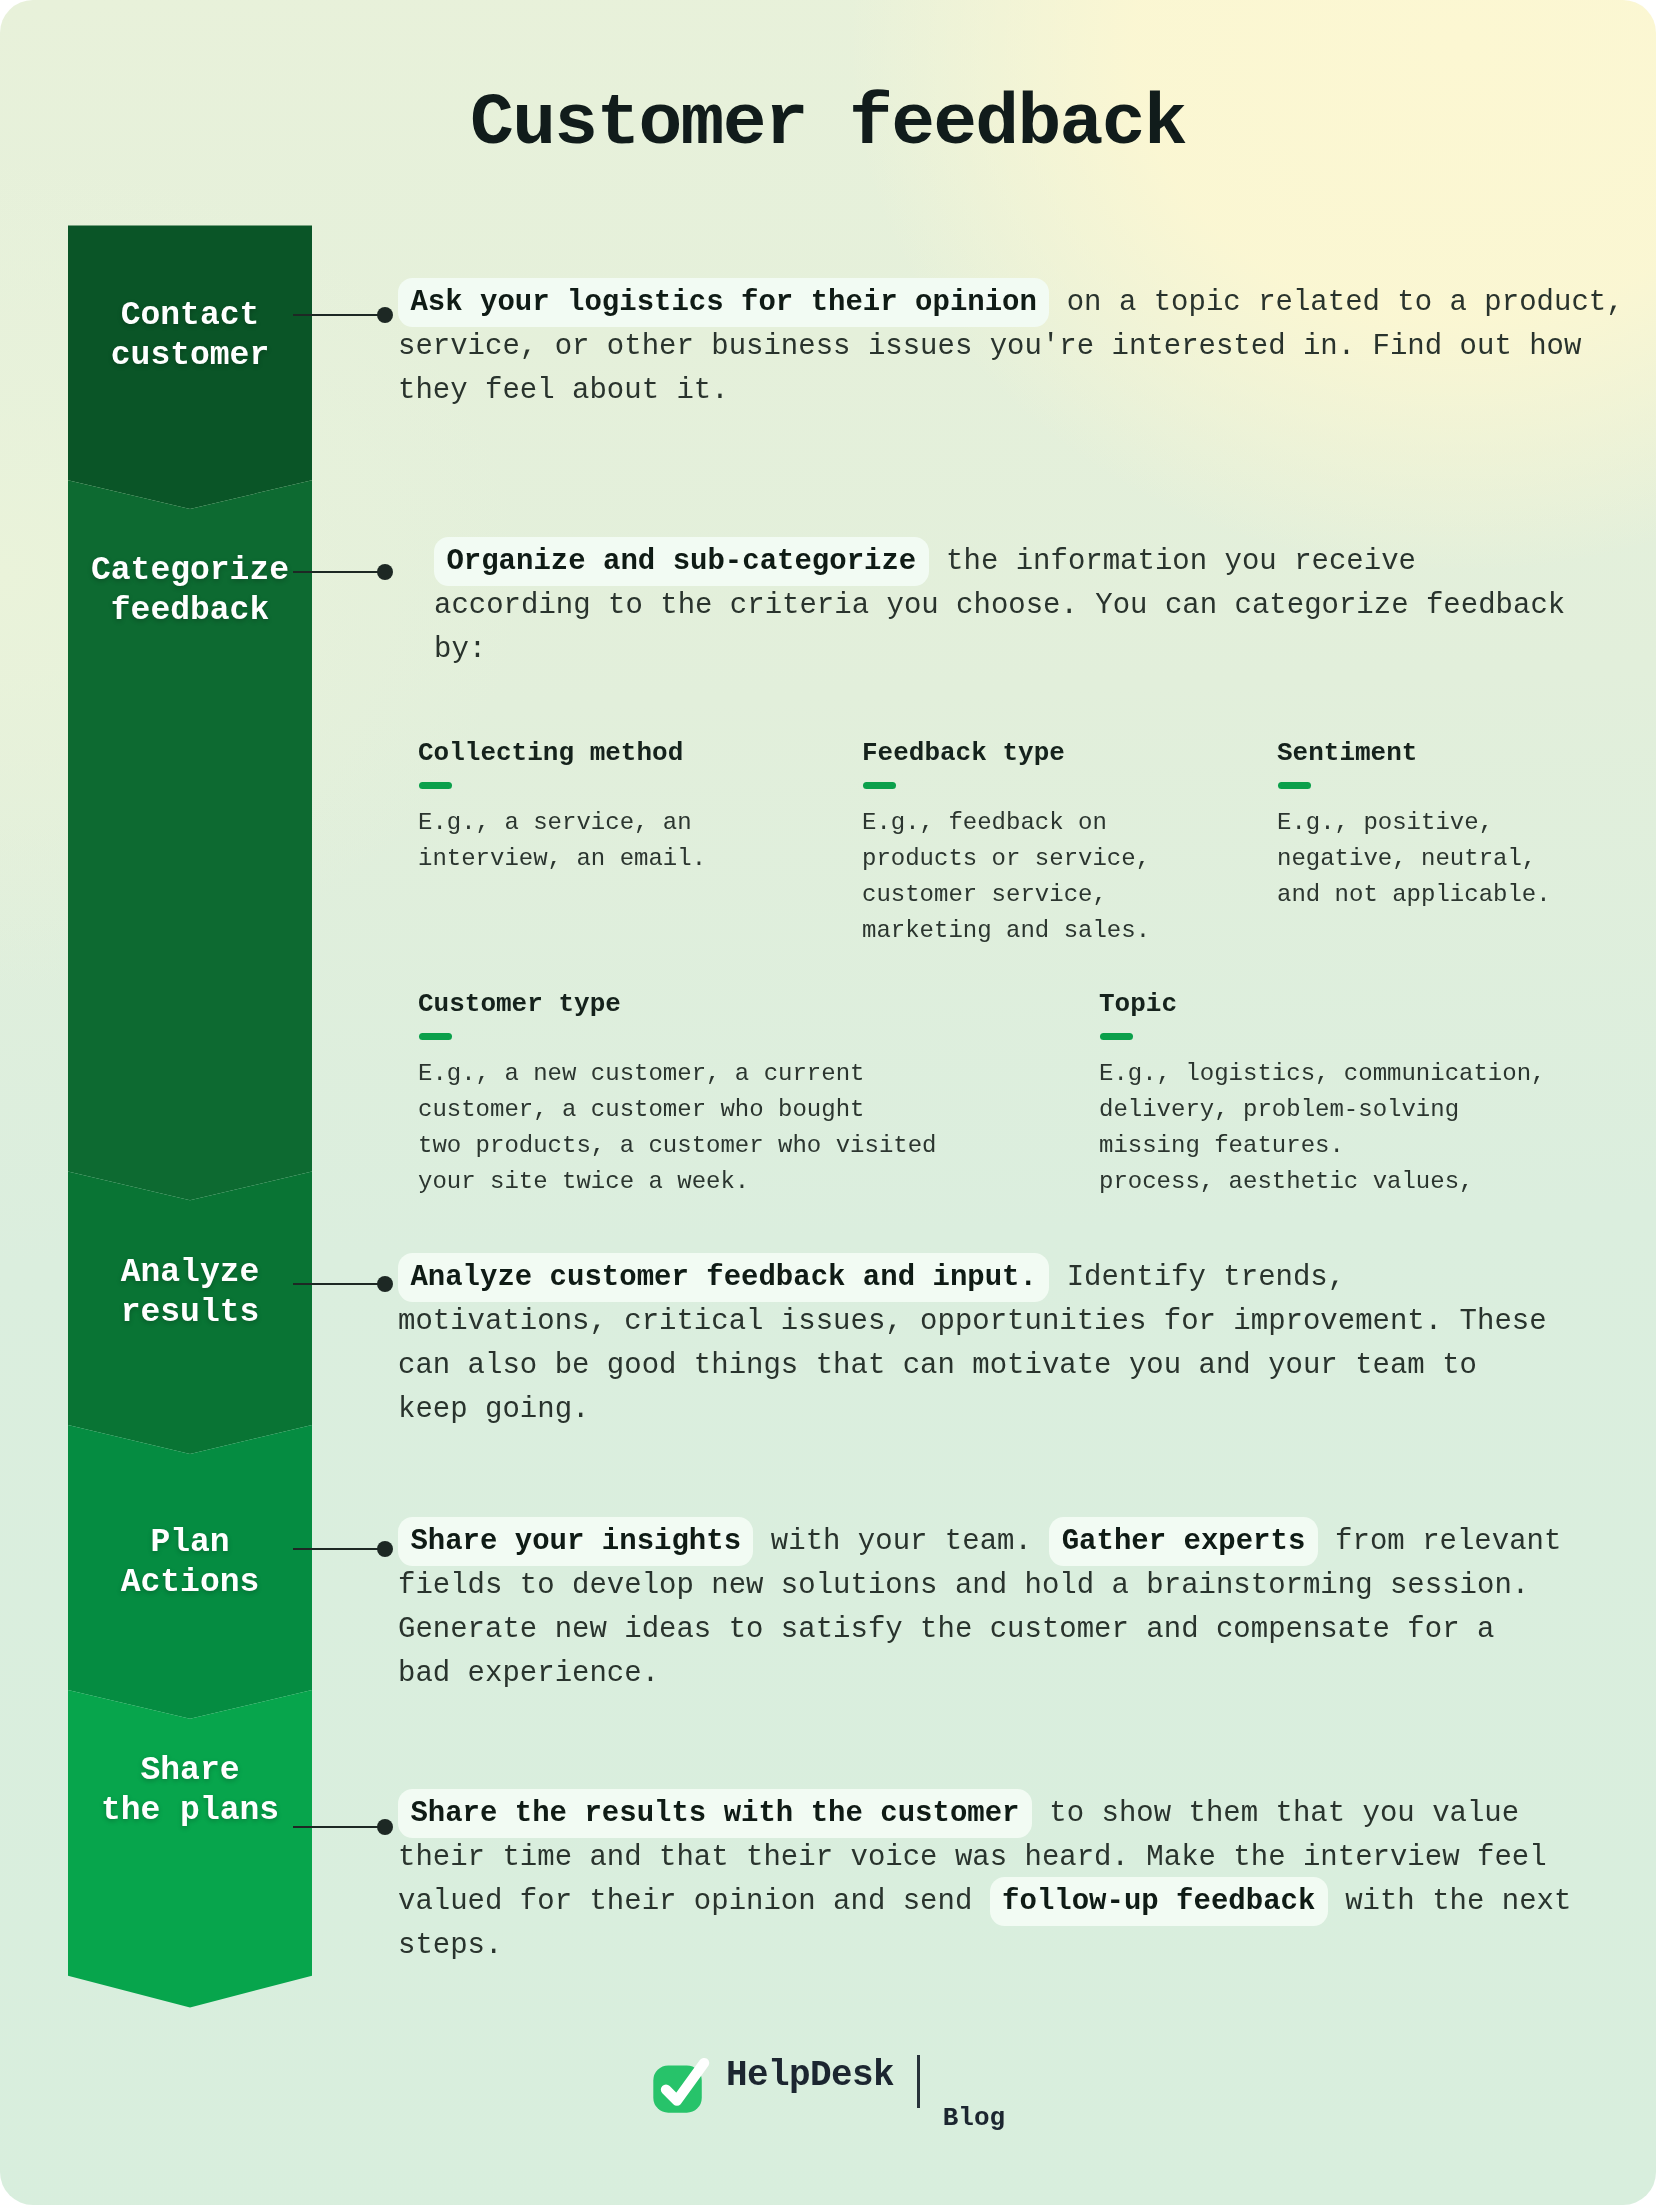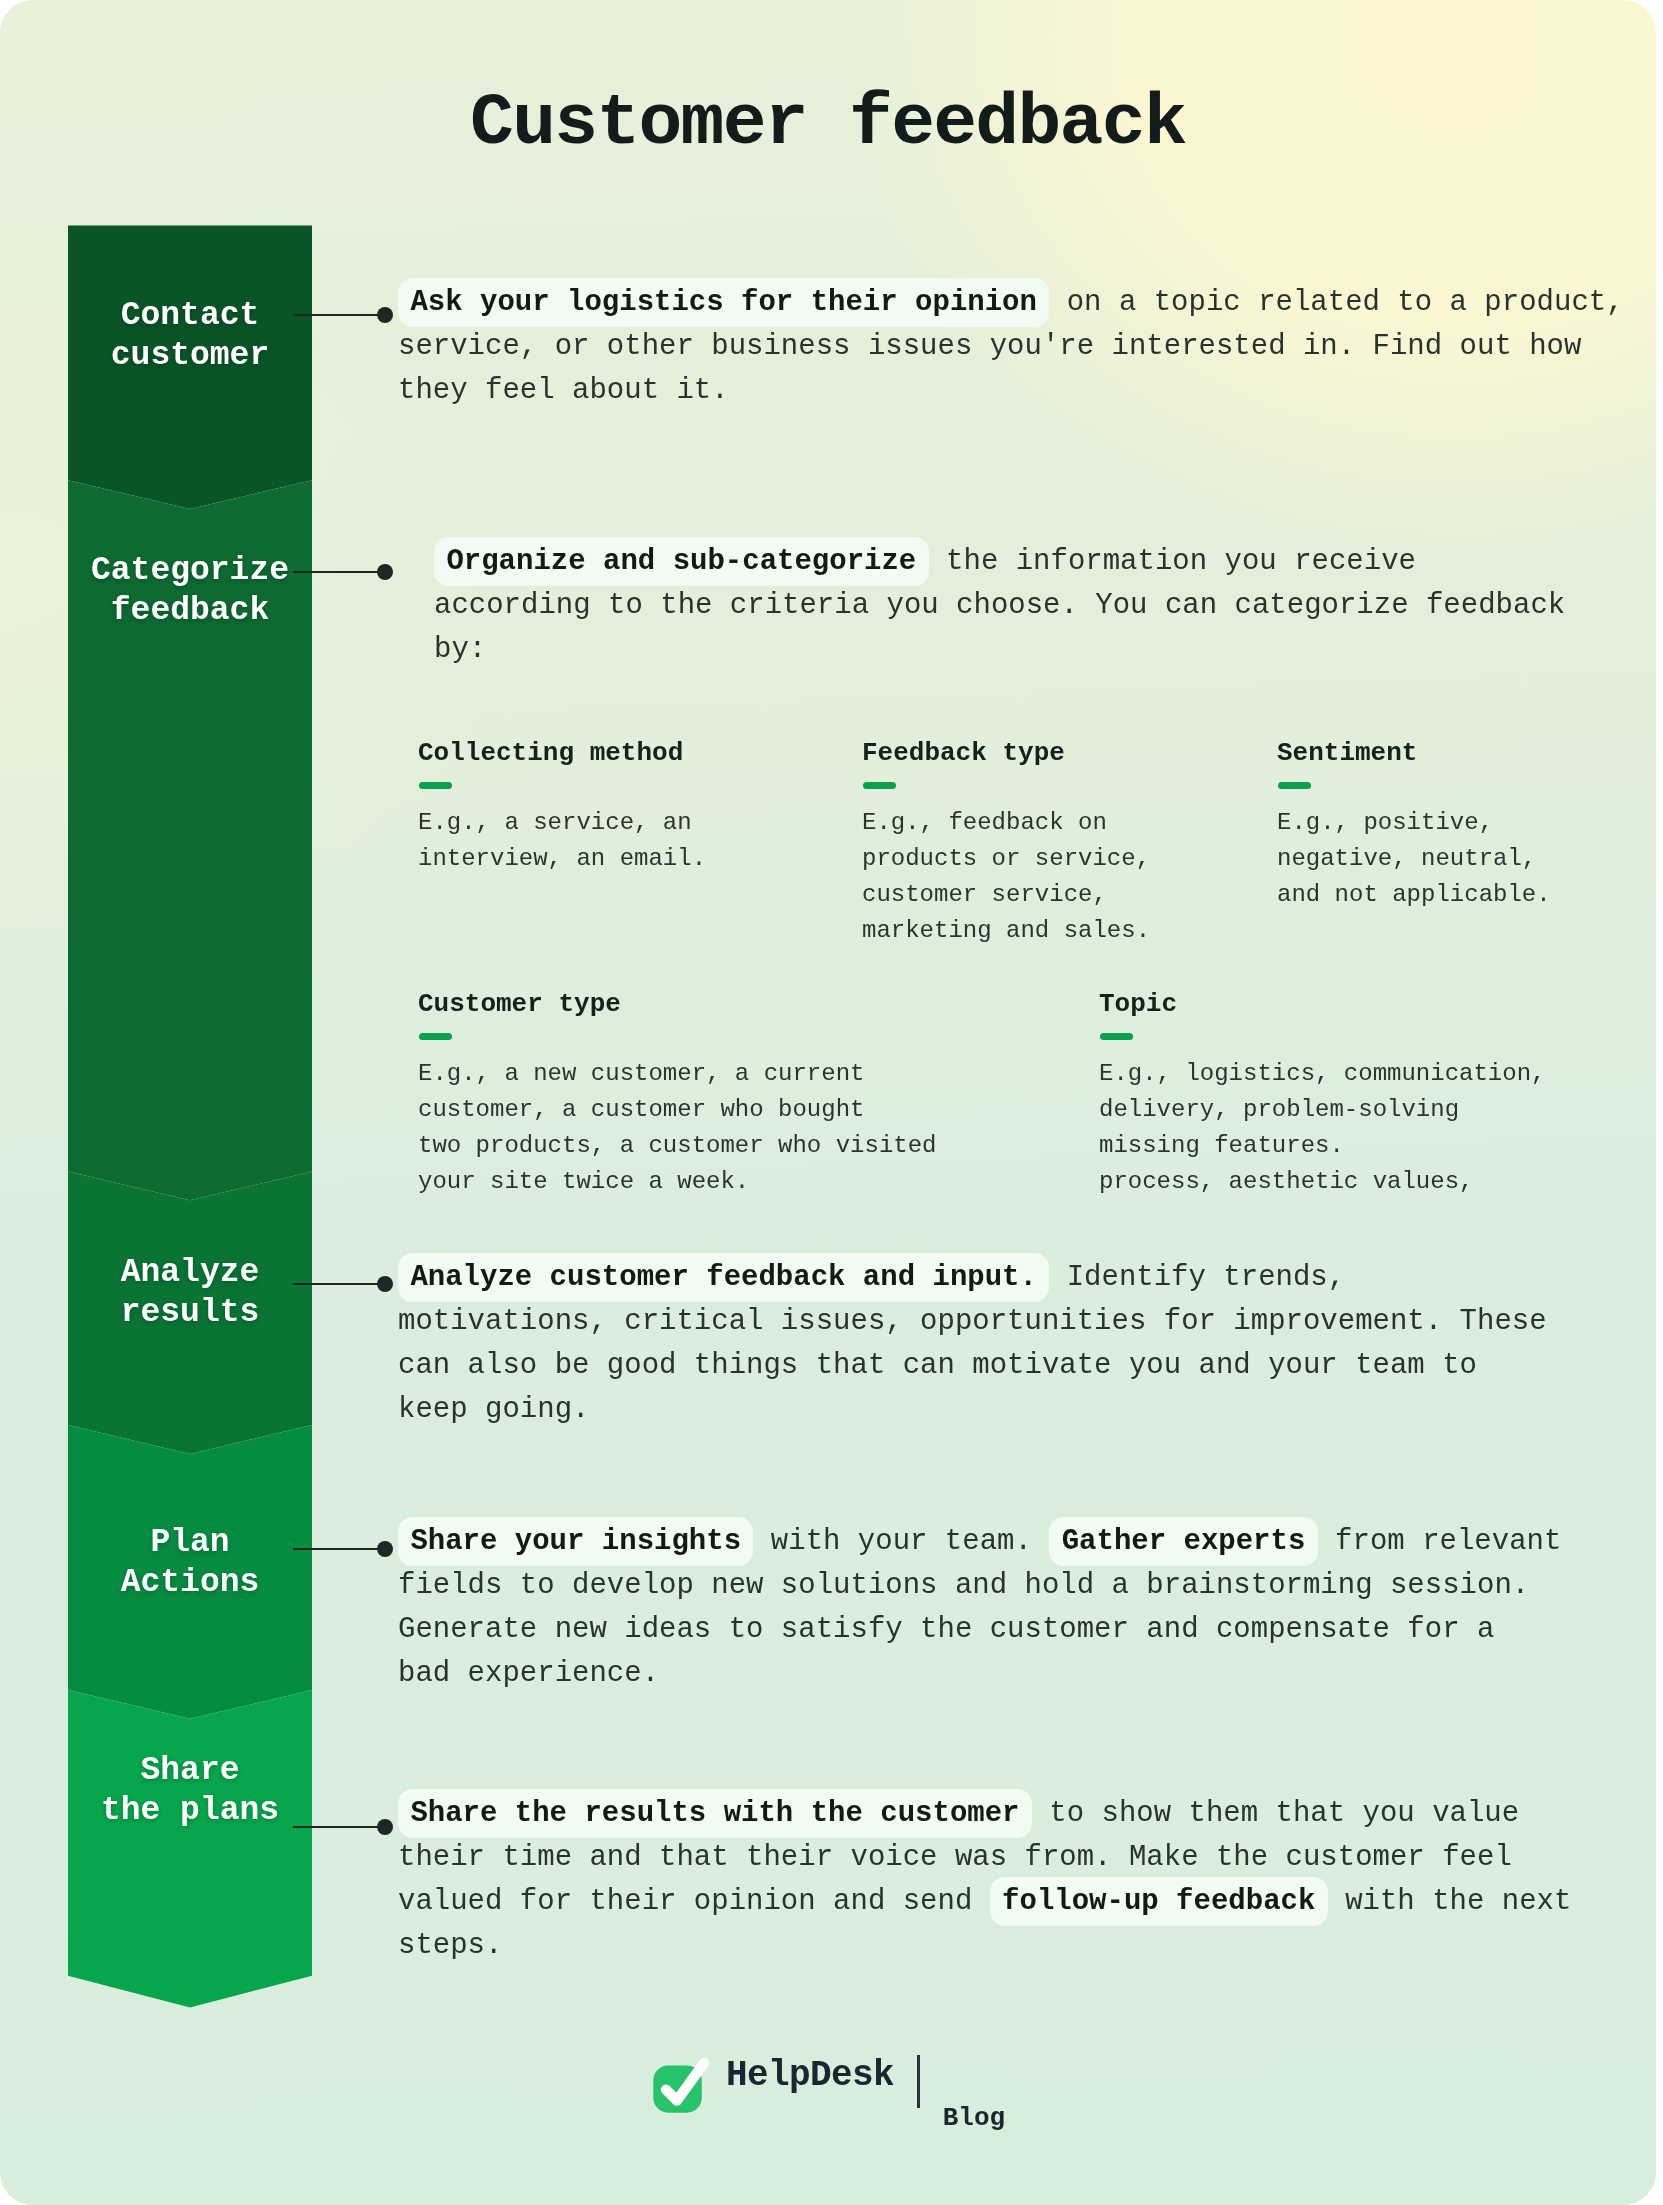--- a/index.html
+++ b/index.html
@@ -134,21 +134,21 @@
         <span class="line"><span>keep going.</span></span>
       </div>
       <div class="para" style="top: 1520px;">
         <span class="line"><span class="hl">Share your insights</span><span> with your team. </span><span class="hl">Gather experts</span><span> from relevant</span></span>
         <span class="line"><span>fields to develop new solutions and hold a brainstorming session.</span></span>
         <span class="line"><span>Generate new ideas to satisfy the customer and compensate for a</span></span>
         <span class="line"><span>bad experience.</span></span>
       </div>
       <div class="para" style="top: 1792px;">
         <span class="line"><span class="hl">Share the results with the customer</span><span> to show them that you value</span></span>
-        <span class="line"><span>their time and that their voice was from. Make the customer feel</span></span>
+        <span class="line"><span>their time and that their voice was heard. Make the interview feel</span></span>
         <span class="line"><span>valued for their opinion and send </span><span class="hl">follow-up feedback</span><span> with the next</span></span>
         <span class="line"><span>steps.</span></span>
       </div>
     </div>
   <div id="categories">
       <div class="category" style="top: 738px; left: 418px; width: 316px;">
         <div class="cat-title">Collecting method</div>
         <div class="cat-bar"></div>
         <div class="cat-line">E.g., a service, an</div>
         <div class="cat-line">interview, an email.</div>

